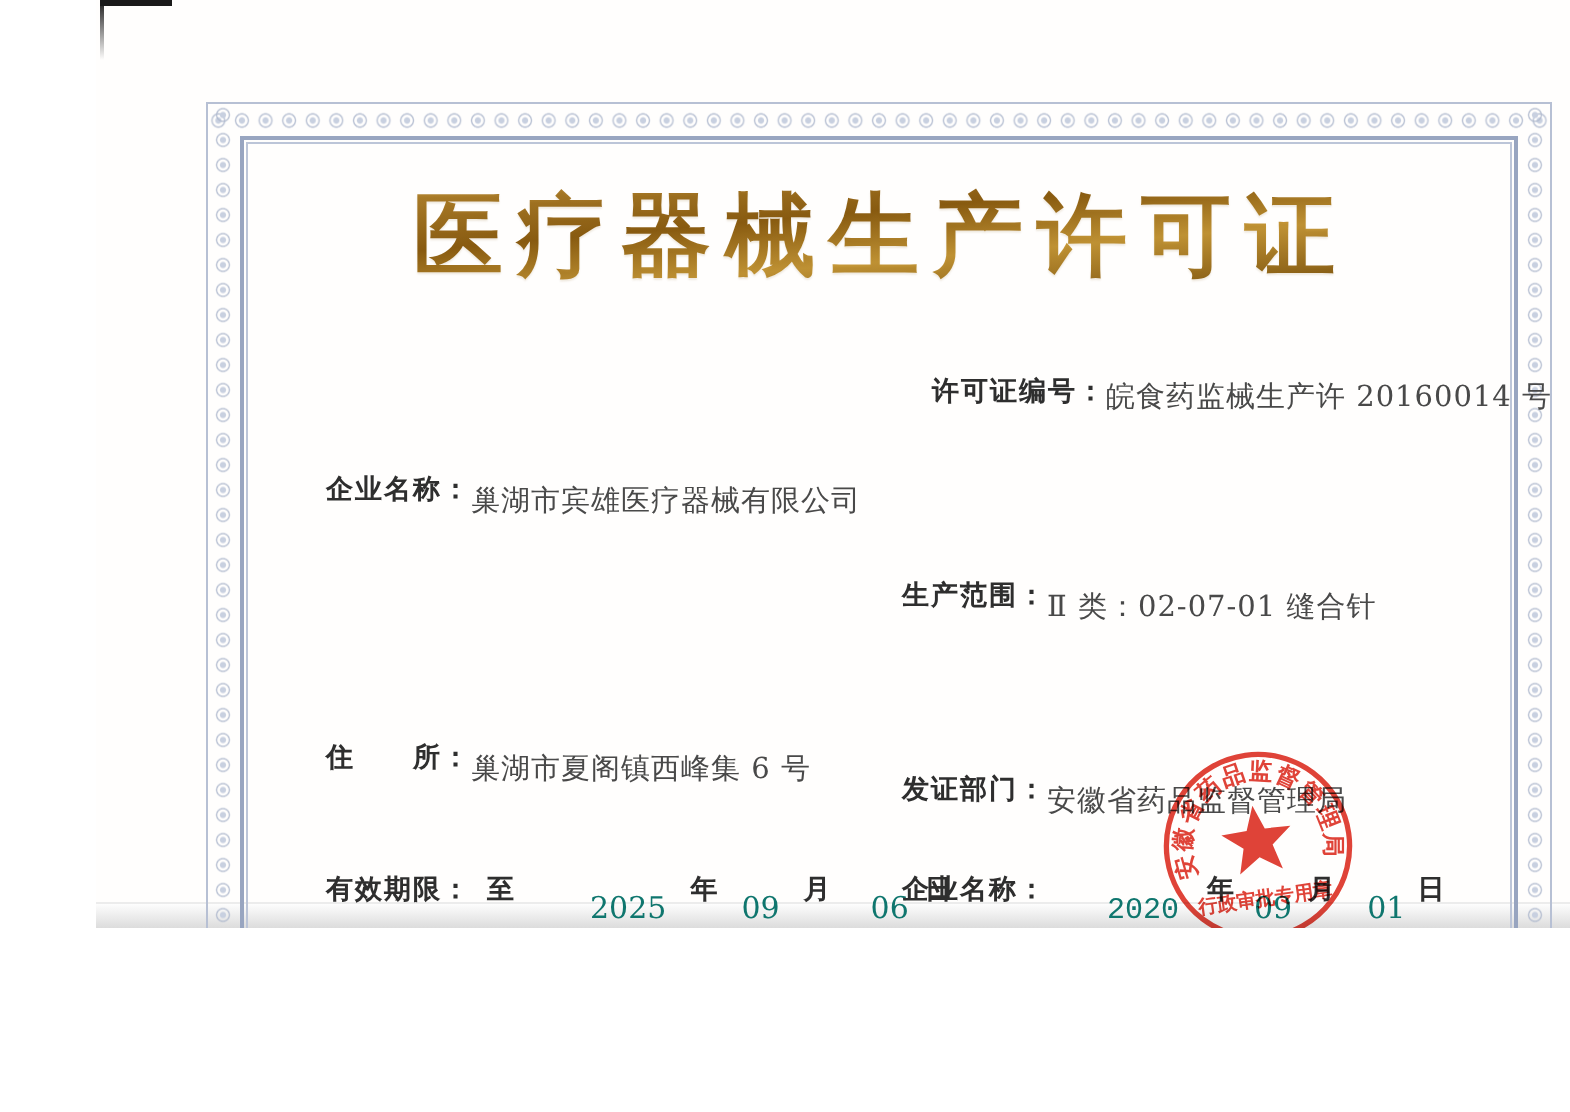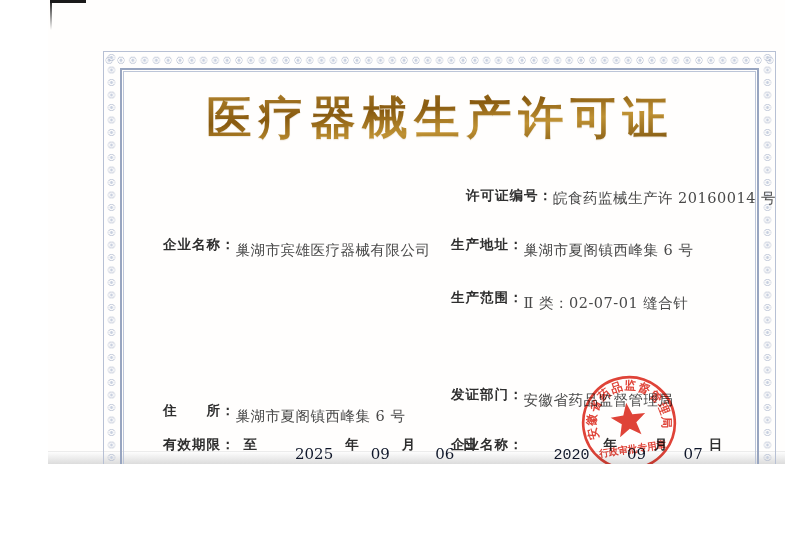--- a/index.html
+++ b/index.html
@@ -36,21 +36,21 @@
     -webkit-background-clip:text;background-clip:text;color:transparent;
     text-shadow:0 1px 1px rgba(120,80,10,0.12);
   }
   
   .row{position:absolute;white-space:nowrap;}
   .lbl{font-size:13.5px;font-weight:bold;color:#2e2e2e;letter-spacing:1px;}
   .val{display:inline-block;font-family:"DejaVu Serif","Liberation Serif",serif;
     font-size:14.5px;color:#494949;transform:translateY(6px);letter-spacing:0.5px;}
   .unit{font-size:13.5px;font-weight:bold;color:#2e2e2e;display:inline-block;}
   .num{display:inline-block;font-family:"DejaVu Serif","Liberation Serif",serif;
-    font-size:15px;color:#0f172a;transform:translateY(10px);}
+    font-size:15px;color:#0f766e;transform:translateY(10px);}
   
   .stamp{position:absolute;left:524px;top:366px;width:114px;height:114px;
     transform:rotate(-8deg);mix-blend-mode:multiply;opacity:0.92;}
   
   .footer{position:absolute;left:0;right:0;top:520px;text-align:center;
     font-size:15px;color:#4c4c4c;letter-spacing:2px;}
 </style>
 </head>
 <body>
 
@@ -72,42 +72,39 @@
 
   <div class="title">医疗器械生产许可证</div>
 
   <div class="row" style="left:418px;top:185px;">
     <span class="lbl">许可证编号：</span><span class="val" style="transform:translateY(3px);text-align:right;">皖食药监械生产许 20160014 号</span>
   </div>
 
   <div class="row" style="left:115px;top:234px;">
     <span class="lbl">企业名称：</span><span class="val">巢湖市宾雄医疗器械有限公司</span>
   </div>
-  <div class="row" style="left:403px;top:234px;">
-    <span class="lbl">生产地址：</span><span class="val">巢湖市夏阁镇西峰集 6 号</span>
-  </div>
 
   <div class="row" style="left:403px;top:287px;">
     <span class="lbl">生产范围：</span><span class="val">Ⅱ 类：02-07-01 缝合针</span>
   </div>
 
 
-  <div class="row" style="left:115px;top:400px;">
+  <div class="row" style="left:115px;top:368px;">
     <span class="lbl">住　　所：</span><span class="val">巢湖市夏阁镇西峰集 6 号</span>
   </div>
   <div class="row" style="left:403px;top:384px;">
     <span class="lbl">发证部门：</span><span class="val">安徽省药品监督管理局</span>
   </div>
 
   <div class="row" style="left:115px;top:434px;">
     <span class="lbl">有效期限：</span><span class="unit" style="margin-left:8px;">至</span><span class="num" style="margin-left:38px;">2025</span><span class="unit" style="margin-left:12px;">年</span><span class="num" style="margin-left:12px;">09</span><span class="unit" style="margin-left:12px;">月</span><span class="num" style="margin-left:20px;">06</span><span class="unit" style="margin-left:8px;">日</span>
   </div>
 
   <div class="row" style="left:403px;top:434px;">
-    <span class="lbl">企业名称：</span><span class="num" style="margin-left:30px;font-family:Liberation Mono, monospace;">2020</span><span class="unit" style="margin-left:14px;">年</span><span class="num" style="margin-left:10px;">09</span><span class="unit" style="margin-left:8px;">月</span><span class="num" style="margin-left:16px;">07</span><span class="unit" style="margin-left:6px;">日</span>
+    <span class="lbl">企业名称：</span><span class="num" style="margin-left:30px;font-family:Liberation Mono, monospace;">2020</span><span class="unit" style="margin-left:14px;">年</span><span class="num" style="margin-left:10px;">09</span><span class="unit" style="margin-left:8px;">月</span><span class="num" style="margin-left:16px;">01</span><span class="unit" style="margin-left:6px;">日</span>
   </div>
 
   <svg class="stamp" viewBox="0 0 112 112">
     <circle cx="56" cy="56" r="45" fill="none" stroke="#dd3327" stroke-width="2.6"></circle>
     <path fill="#dd3327" d="M56,36 L60.5,47.9 L73.1,48.4 L63.2,56.3 L66.6,68.6 L56,61.6 L45.4,68.6 L48.8,56.3 L38.9,48.4 L51.5,47.9 Z"></path>
     <defs>
       <path id="ringPath" d="M 25 67.3 A 33 33 0 1 1 87 67.3" fill="none"></path>
     </defs>
     <text font-size="11.5" font-weight="bold" fill="#dd3327" letter-spacing="1" font-family="DejaVu Sans, sans-serif">
       <textPath href="#ringPath" startOffset="50%" text-anchor="middle">安徽省药品监督管理局</textPath>

